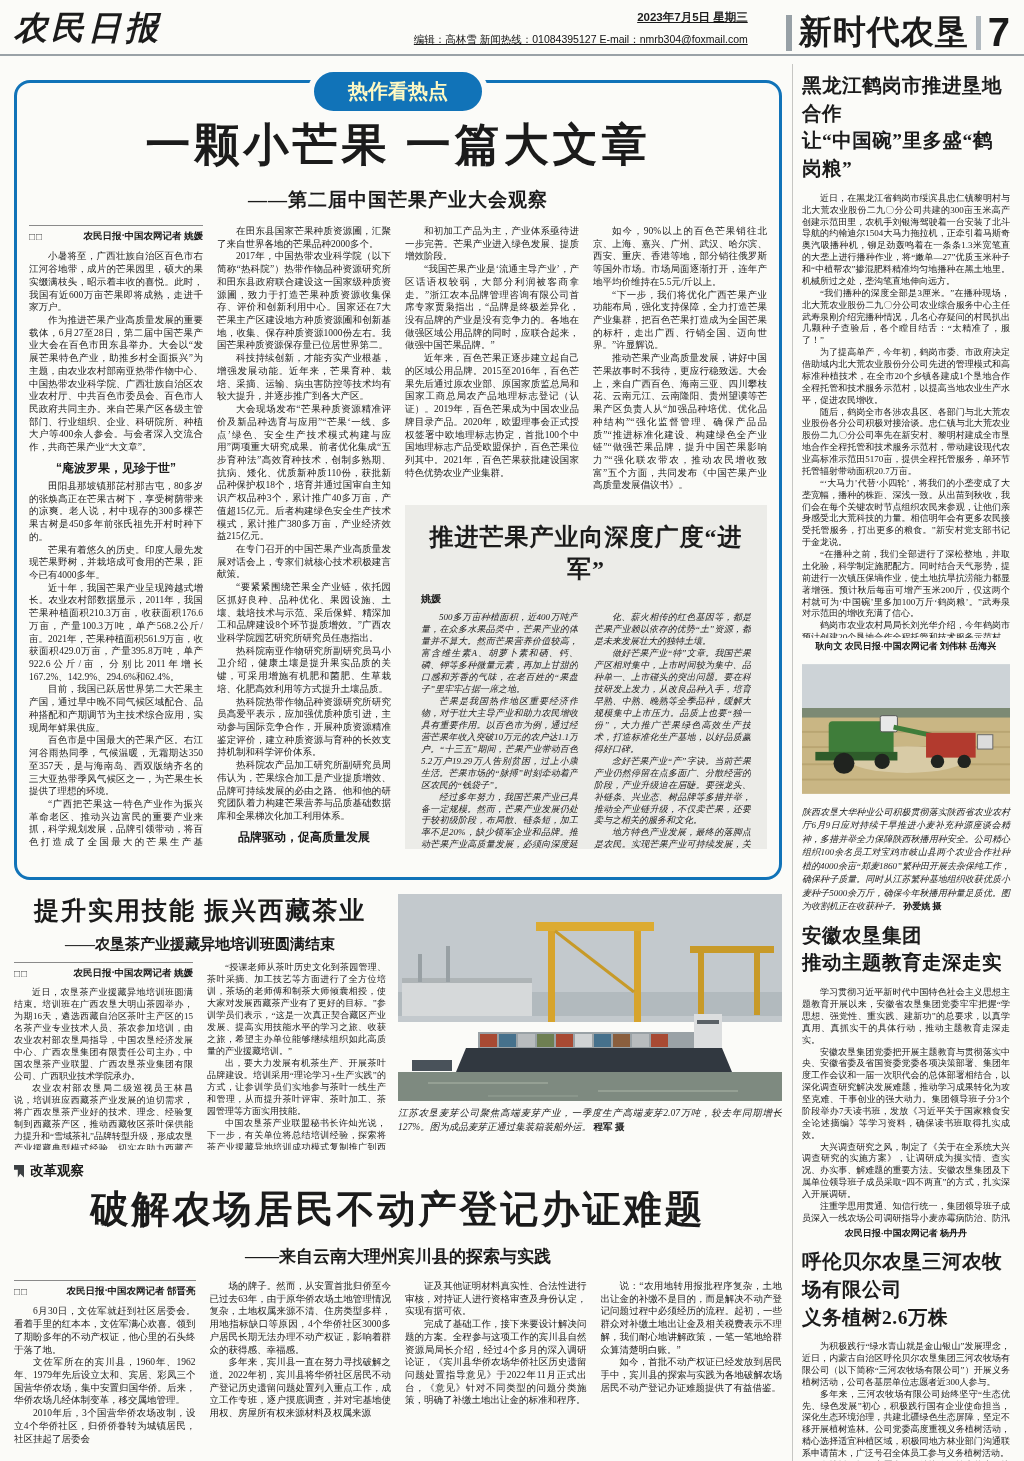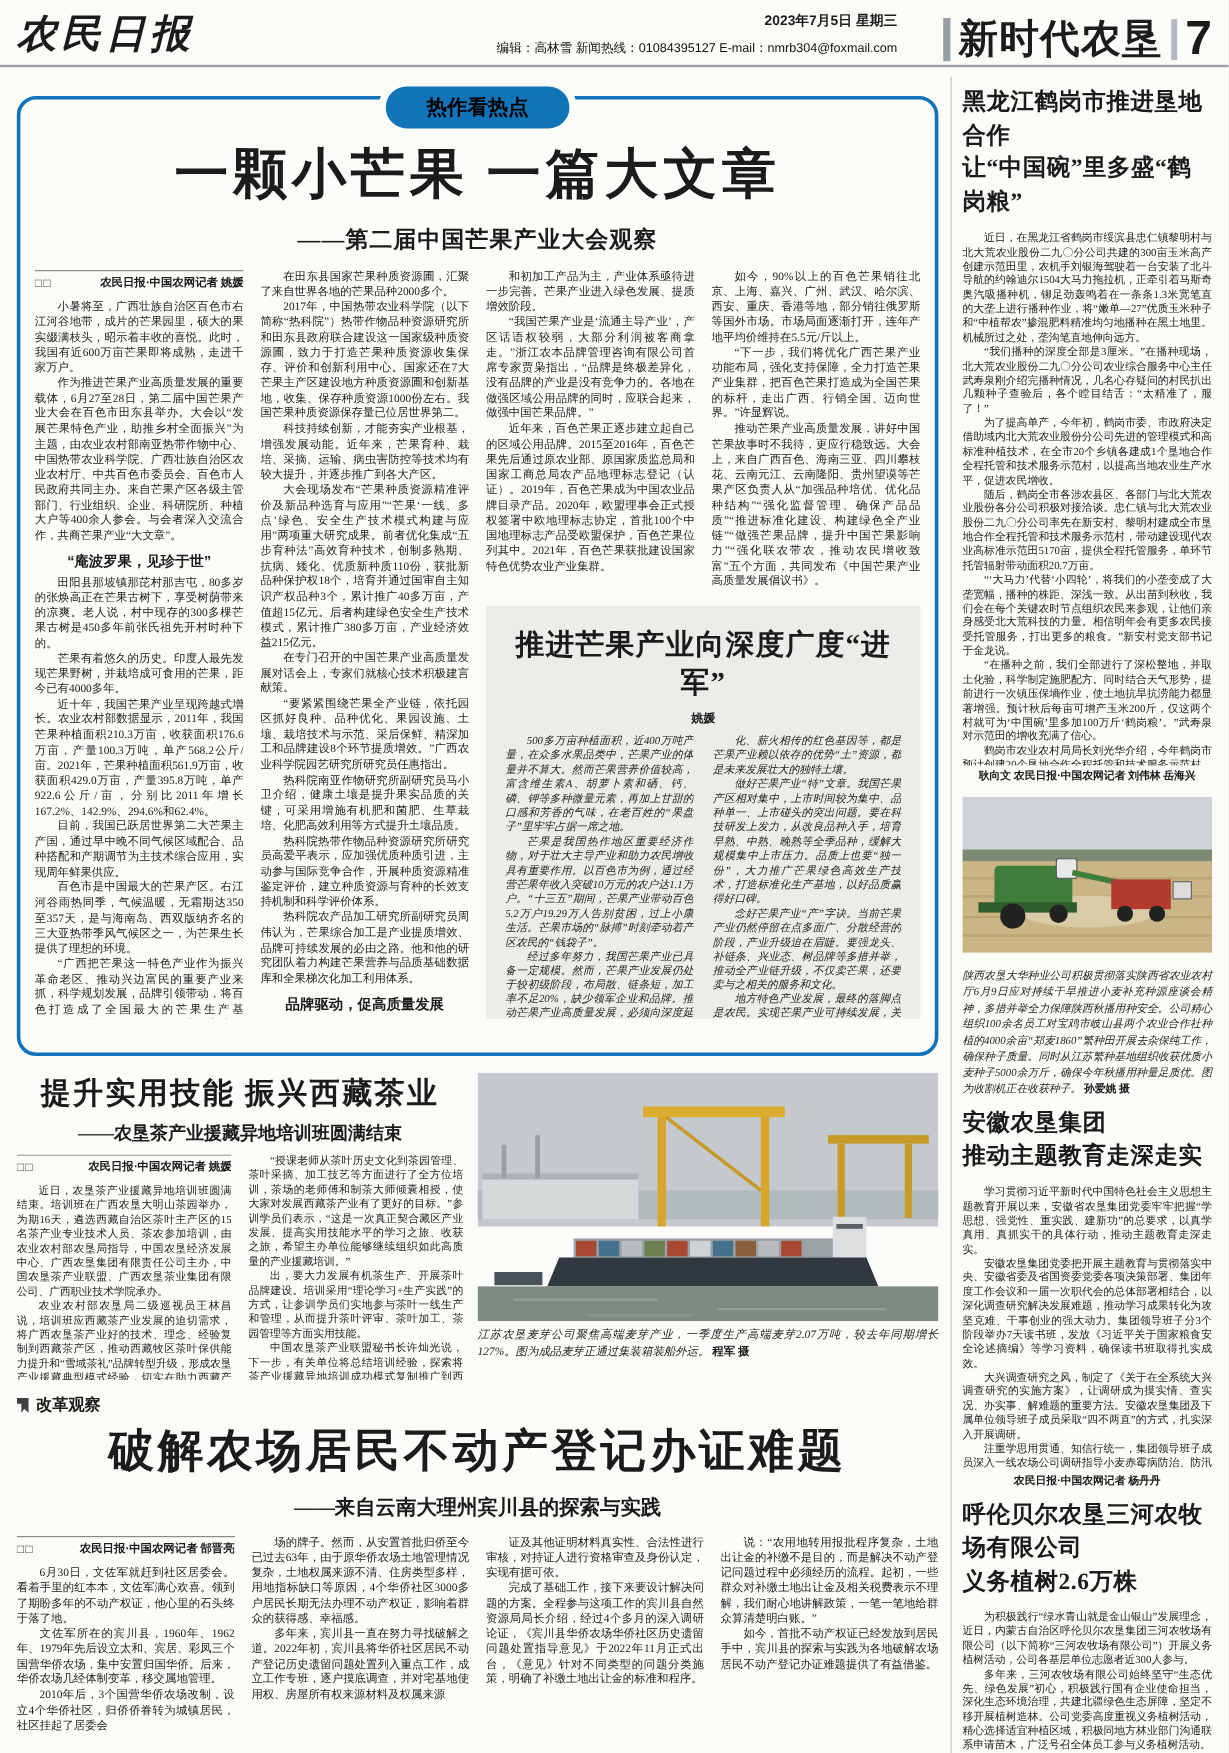--- a/index.html
+++ b/index.html
@@ -4,51 +4,51 @@
 <style>
 * { margin:0; padding:0; box-sizing:border-box; }
 html,body { background:#e6e6e2; }
 .page { width:1024px; height:1461px; margin:0 auto; background:#fbfbf8; overflow:hidden;
   position:relative; font-family:"Liberation Serif","DejaVu Serif",serif; color:#1b1b1b; padding:0 14px; }
 
 
 .hdr { display:flex; align-items:flex-start; padding-top:10px; height:52px; }
 .hdr-logo { width:190px; font-size:33px; font-weight:bold; font-style:italic;
   font-family:"DejaVu Serif",serif; letter-spacing:4px; line-height:1.1; }
-.hdr-mid { flex:1; text-align:right; padding-right:18px; font-family:"Liberation Sans","DejaVu Sans",sans-serif; }
+.hdr-mid { flex:1; text-align:right; padding-right:18px; font-family:"Liberation Sans","DejaVu Sans",sans-serif;text-decoration:underline; }
 .hdr-date { font-size:11.5px; font-weight:bold; }
 .hdr-ed { font-size:10.5px; margin-top:8px; color:#111; }
 .hdr-mast { display:flex; align-items:center; gap:7px;padding-left:20px; }
 .hdr-bar1 { width:6px; height:36px; background:#97a0a6; }
 .hdr-bar2 { width:5px; height:34px; background:#b2bac0; }
 .hdr-section { font-size:33px; font-weight:900; font-family:"Liberation Sans","DejaVu Sans",sans-serif; letter-spacing:1px; }
 .hdr-pageno { font-size:40px; font-weight:900; font-family:"Liberation Sans","DejaVu Sans",sans-serif; }
 .hdr-rule { border-bottom:2px solid #9aa2a7; margin:2px -14px 0; }
 
 
 .main { display:flex; gap:10px; margin-top:8px; }
 .leftcol { width:768px; }
 .sidebar { width:218px; border-left:1px solid #c6c6c3; padding-left:9px; }
 
 
 .mbox { margin-top:16px; border:3px solid #1173b8; border-radius:16px; height:800px;
   position:relative; padding:18px 12px 10px; }
 .badge { position:absolute; top:-17px; left:50%; transform:translateX(-50%);
-  background:#1173b8; color:#000000; font-family:"Liberation Sans","DejaVu Sans",sans-serif;
-  font-weight:bold; font-size:17px; padding:6px 34px; border-radius:999px; border:6px solid #fbfbf8; white-space:nowrap; }
+  background:#1173b8; color:#fef9c3; font-family:"Liberation Sans","DejaVu Sans",sans-serif;
+  font-weight:bold; font-size:20px; padding:6px 34px; border-radius:999px; border:6px solid #fbfbf8; white-space:nowrap; }
 .m-title { text-align:center; font-size:45px; font-weight:900; margin-top:14px; letter-spacing:4px; }
 .m-sub { text-align:center; font-size:19px; font-weight:600; margin-top:12px; letter-spacing:1px; }
 .m-cols { display:grid; grid-template-columns:repeat(4,1fr); grid-template-rows:272px 352px;
   column-gap:14px; margin-top:12px; height:624px; }
 .mc { overflow:hidden; font-size:9.5px; line-height:1.34; text-align:justify; }
 .mc1 { grid-column:1; grid-row:1/3; } .mc2 { grid-column:2; grid-row:1/3; }
 .mc3 { grid-column:3; grid-row:1; } .mc4 { grid-column:4; grid-row:1; }
 .graybox { grid-column:3/5; grid-row:2; background:#ecece8; margin-top:8px; padding:4px 16px 8px; overflow:hidden; }
 .gb-title { text-align:center; font-size:24px; font-weight:700; margin-top:12px; letter-spacing:1px; }
-.gb-byline { text-align:center; font-size:10px; font-weight:bold; margin:7px 0 6px; }
+.gb-byline { font-size:10px; font-weight:bold; margin:7px 0 6px; }
 .gb-cols { display:grid; grid-template-columns:1fr 1fr; gap:16px; }
 .gb-col { overflow:hidden; height:258px; font-size:9px; line-height:1.33; text-align:justify; font-style:italic; }
 
 
 .byline { display:flex; justify-content:space-between; align-items:center;
   border-top:1px solid #8a8a8a; padding:4px 0; font-size:9.5px; margin-bottom:3px; }
 .byline .sq { letter-spacing:1px; color:#444; font-size:10px; }
 .byline .nm { font-weight:bold; }
 .para { text-indent:2em; }
 .subhead { font-family:"Liberation Sans","DejaVu Sans",sans-serif; font-weight:bold;

